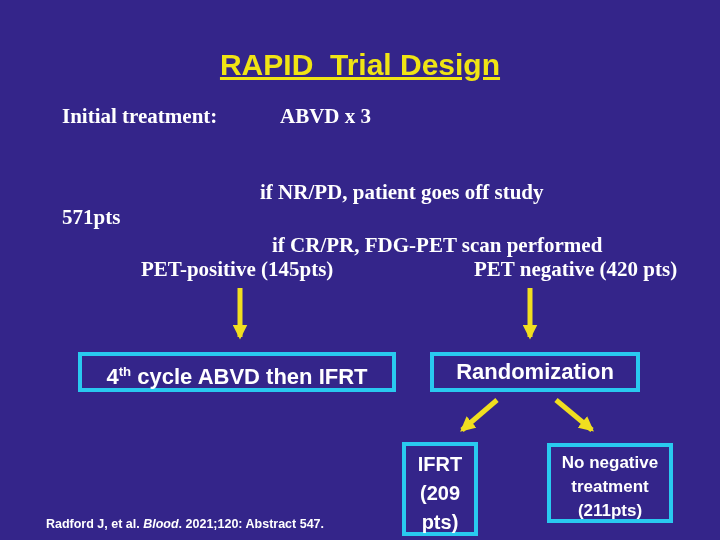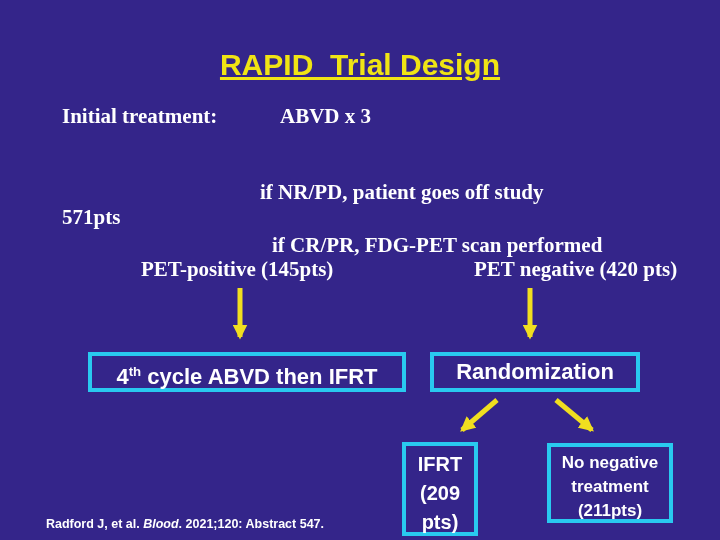--- a/index.html
+++ b/index.html
@@ -14,21 +14,21 @@
        font-family:"Liberation Sans",sans-serif;}
   .slide{position:absolute;top:0;left:0;width:720px;height:540px;background:var(--background);}
   .t{position:absolute;color:var(--text);font-weight:700;font-size:21px;line-height:25px;white-space:pre;font-family:Liberation Serif, serif;}
   .title{position:absolute;top:48px;left:0;width:720px;text-align:center;
          color:var(--title);font-weight:700;font-size:30px;white-space:pre;text-decoration:underline;}
   .arrows{position:absolute;top:0;left:0;width:720px;height:540px;pointer-events:none;}
   .arrow-line{stroke:var(--arrow,#f0df1f);stroke-width:5;fill:none;}
   .arrow-head{fill:var(--arrow,#f0df1f);}
   .box{position:absolute;border:4px solid var(--box-border);box-sizing:border-box;
        color:var(--text);font-weight:700;text-align:center;}
-  .box1{left:78px;top:352px;width:318px;height:40px;font-size:22px;line-height:32px;margin-left:10px;}
+  .box1{left:78px;top:352px;width:318px;height:40px;font-size:22px;line-height:32px;}
   .box2{left:430px;top:352px;width:210px;height:40px;font-size:22px;line-height:32px;}
   .box-ifrt{left:402px;top:442px;width:76px;height:94px;font-size:20px;line-height:29px;padding-top:4px;}
   .box-nf{left:547px;top:443px;width:126px;height:80px;font-size:17px;line-height:24px;padding-top:4px;}
   .box sup{font-size:60%;vertical-align:super;}
   .citation{position:absolute;left:32px;top:503px;color:var(--text);
             font-weight:700;font-size:12.5px;white-space:pre;}
   .citation .it{font-style:italic;}
   .center{text-align:left;}
 </style>
 </head>

